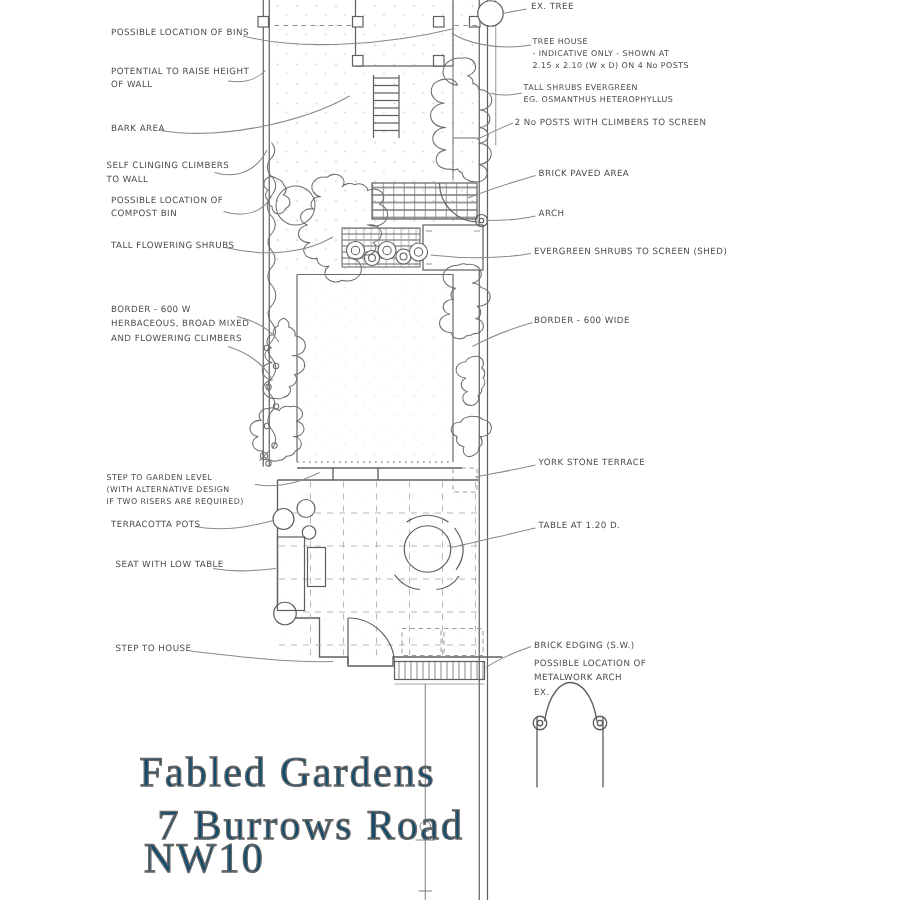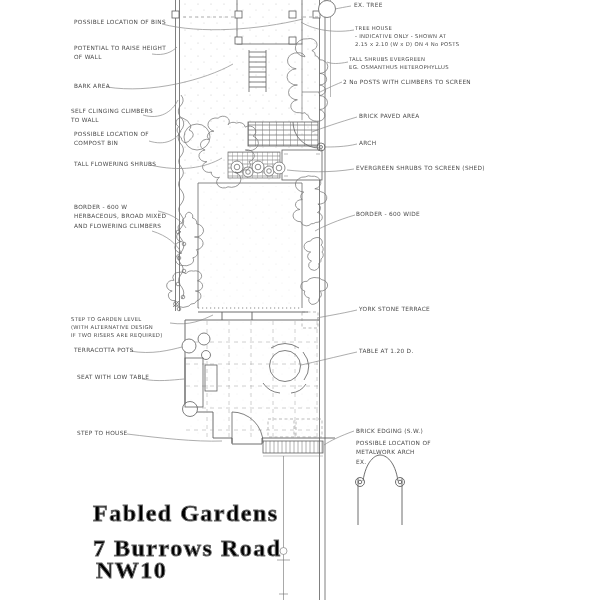--- a/index.html
+++ b/index.html
@@ -2,22 +2,22 @@
 <html><head>
 <meta charset="utf-8">
 <style>
   html,body{margin:0;padding:0;}
   .canvas{position:relative;width:600px;height:600px;background:#fff;overflow:hidden;
           font-family:"DejaVu Sans",sans-serif;}
   .plan-svg{position:absolute;left:0;top:0;}
   .ann{position:absolute;font-size:5.8px;line-height:1.6;color:#4c4c4c;
        letter-spacing:.3px;white-space:pre-line;font-family:"DejaVu Sans",sans-serif;}
   .ann.small{font-size:5.3px;line-height:1.55;}
-  .title-line{position:absolute;font-family:"Liberation Serif",serif;font-weight:700;
-       color:#000000;-webkit-text-stroke:0.9px #686868;letter-spacing:1.5px;font-size:24px;}
+  .title-line{position:absolute;font-family:"Liberation Serif",serif;font-weight:400;
+       color:#0c4a6e;-webkit-text-stroke:0.9px #686868;letter-spacing:1.5px;font-size:28px;}
 </style>
 </head>
 <body>
 
 <div class="canvas">
 
   <svg class="plan-svg" width="600" height="600" viewBox="0 0 600 600">
     <defs>
       <pattern id="brick" width="7" height="5" patternUnits="userSpaceOnUse">
         <path d="M0,0.3H7M0,4.7H7M3.5,0V5" stroke="#7a7a7a" stroke-width="0.5" fill="none"></path>
@@ -274,16 +274,16 @@
   <span class="ann" style="left:356px;top:164px">EVERGREEN SHRUBS TO SCREEN (SHED)</span>
   <span class="ann" style="left:356px;top:210px">BORDER - 600 WIDE</span>
   <span class="ann" style="left:359px;top:305px">YORK STONE TERRACE</span>
   <span class="ann" style="left:359px;top:347px">TABLE AT 1.20 D.</span>
   <span class="ann" style="left:356px;top:427px">BRICK EDGING (S.W.)</span>
   <span class="ann" style="left:356px;top:439px">POSSIBLE LOCATION OF
 METALWORK ARCH
 EX.</span>
 
   <span class="title-line" style="left:93px;top:500px">Fabled Gardens</span>
-  <span class="title-line" style="left:93px;top:535px">7 Burrows Road</span>
+  <span class="title-line" style="left:105px;top:535px">7 Burrows Road</span>
   <span class="title-line" style="left:96px;top:557px">NW10</span>
 
 </div>
 
 </body></html>

